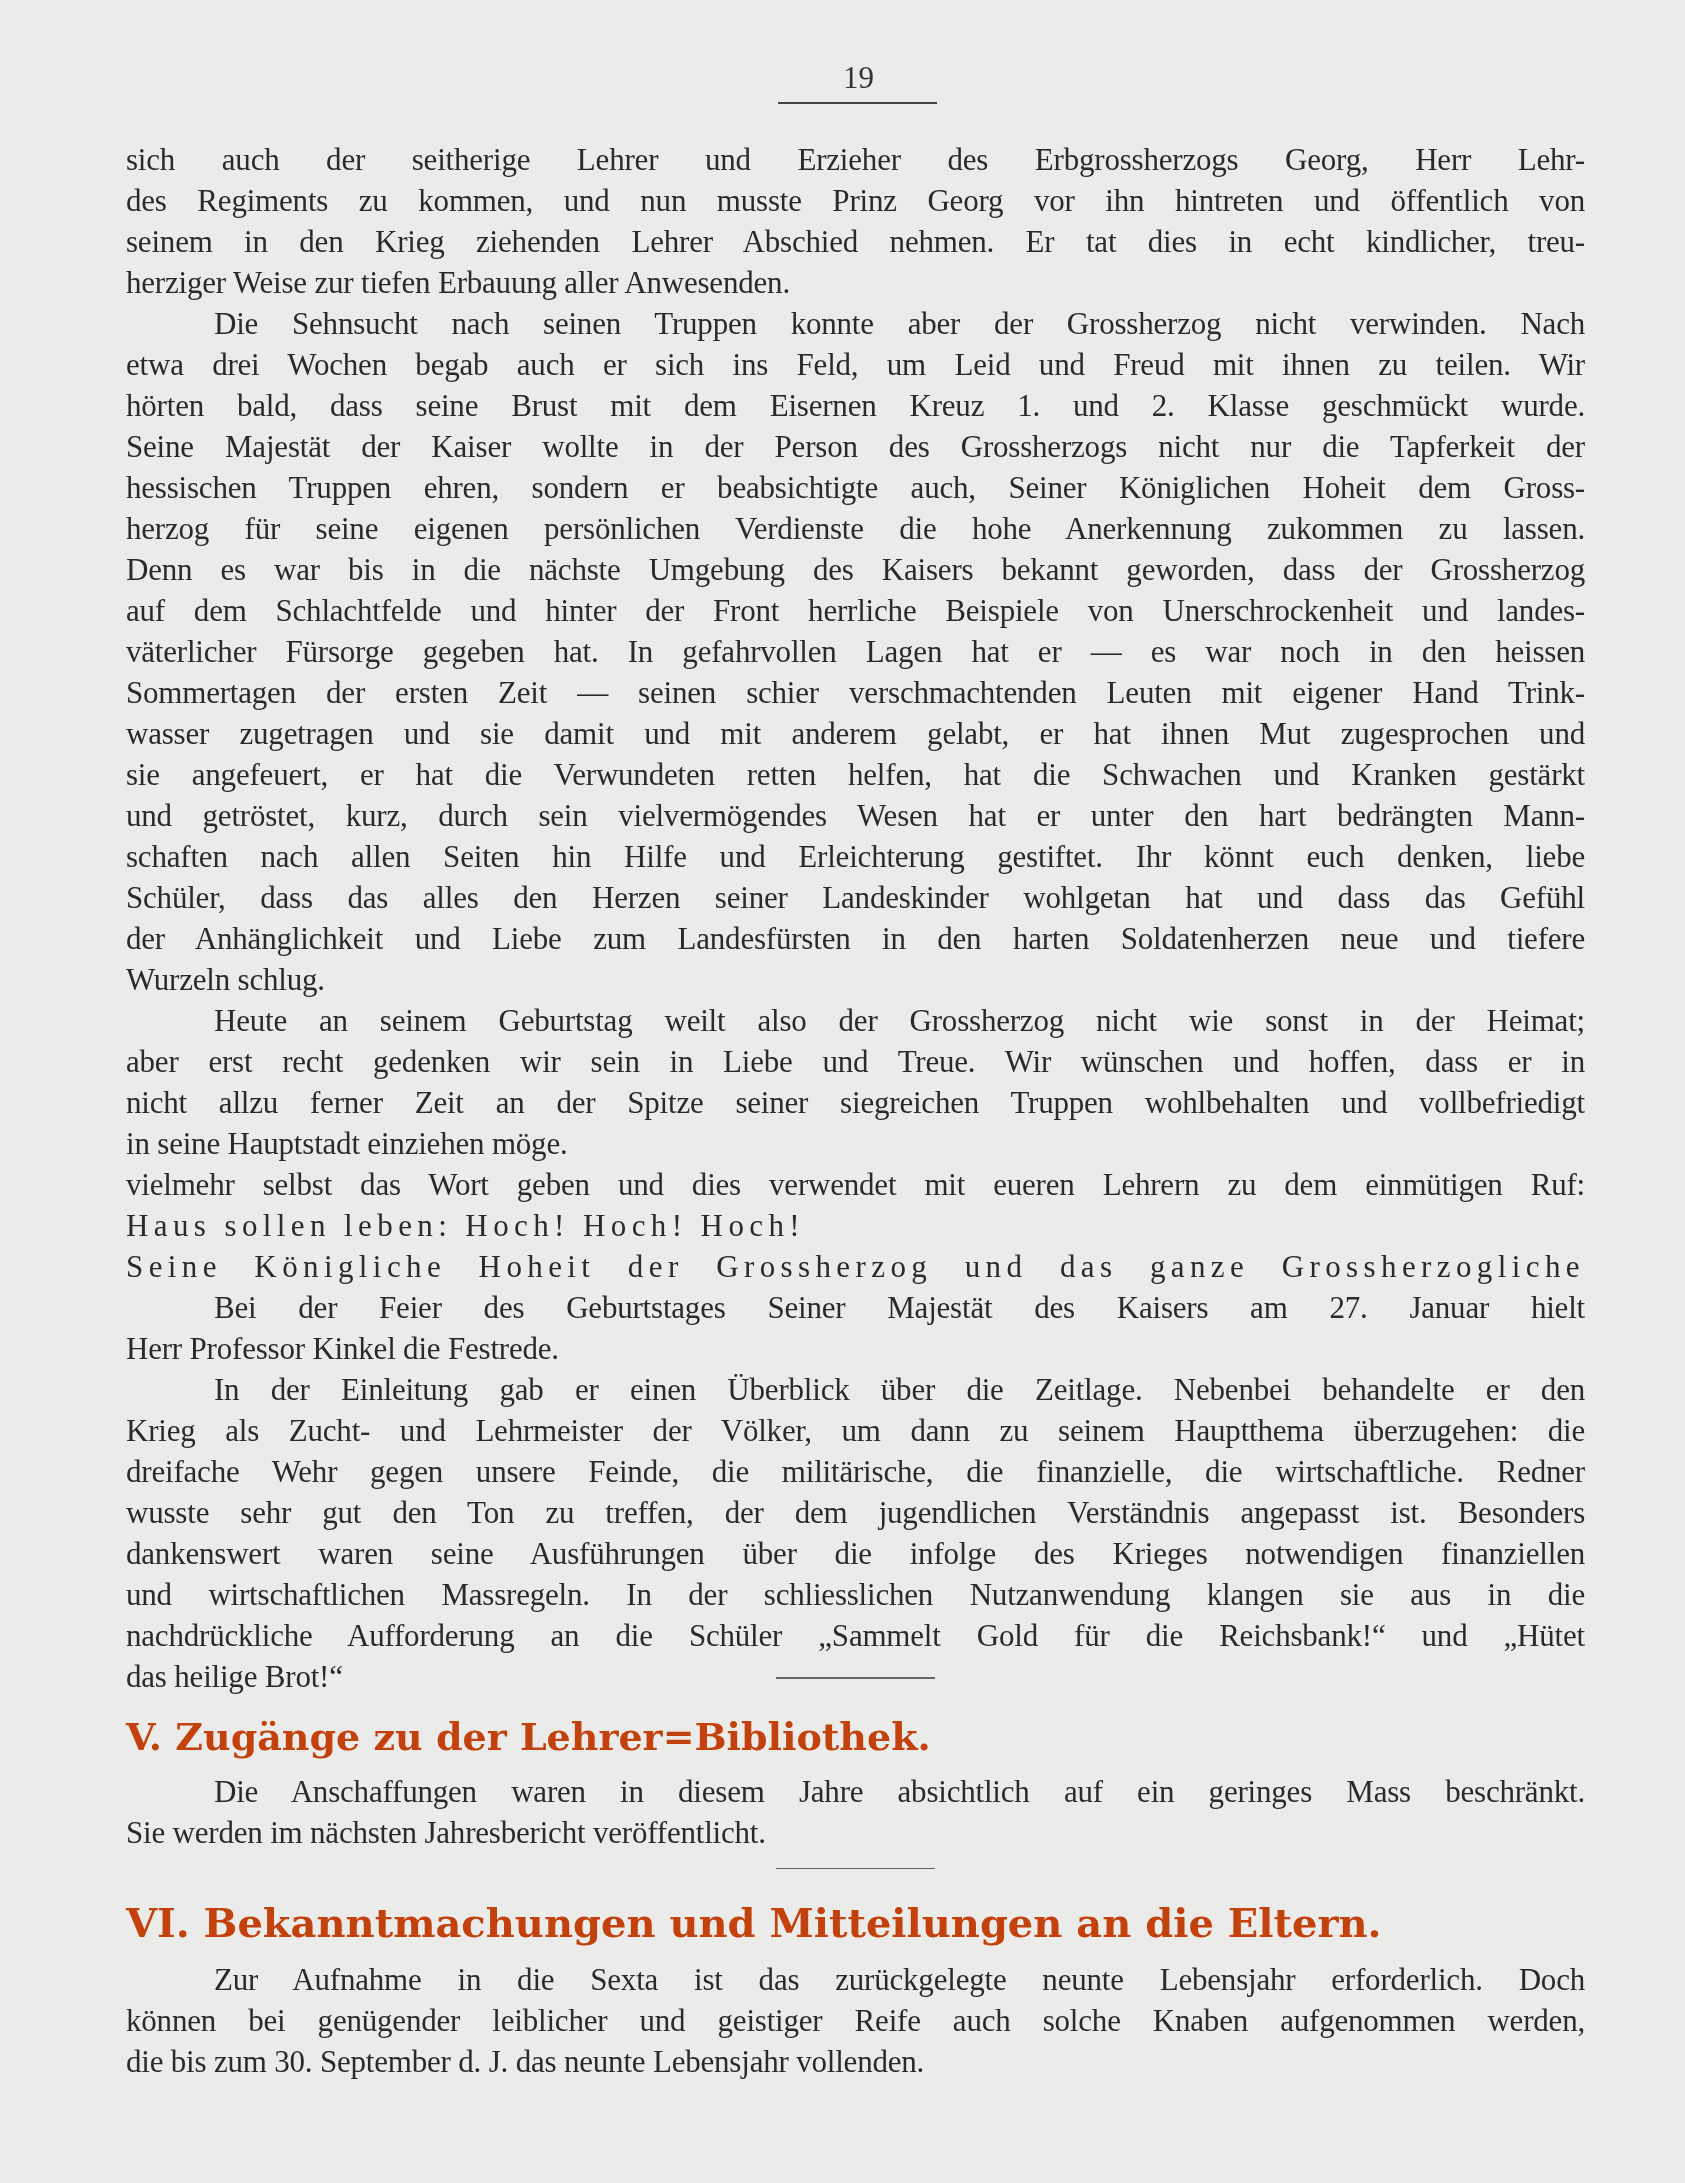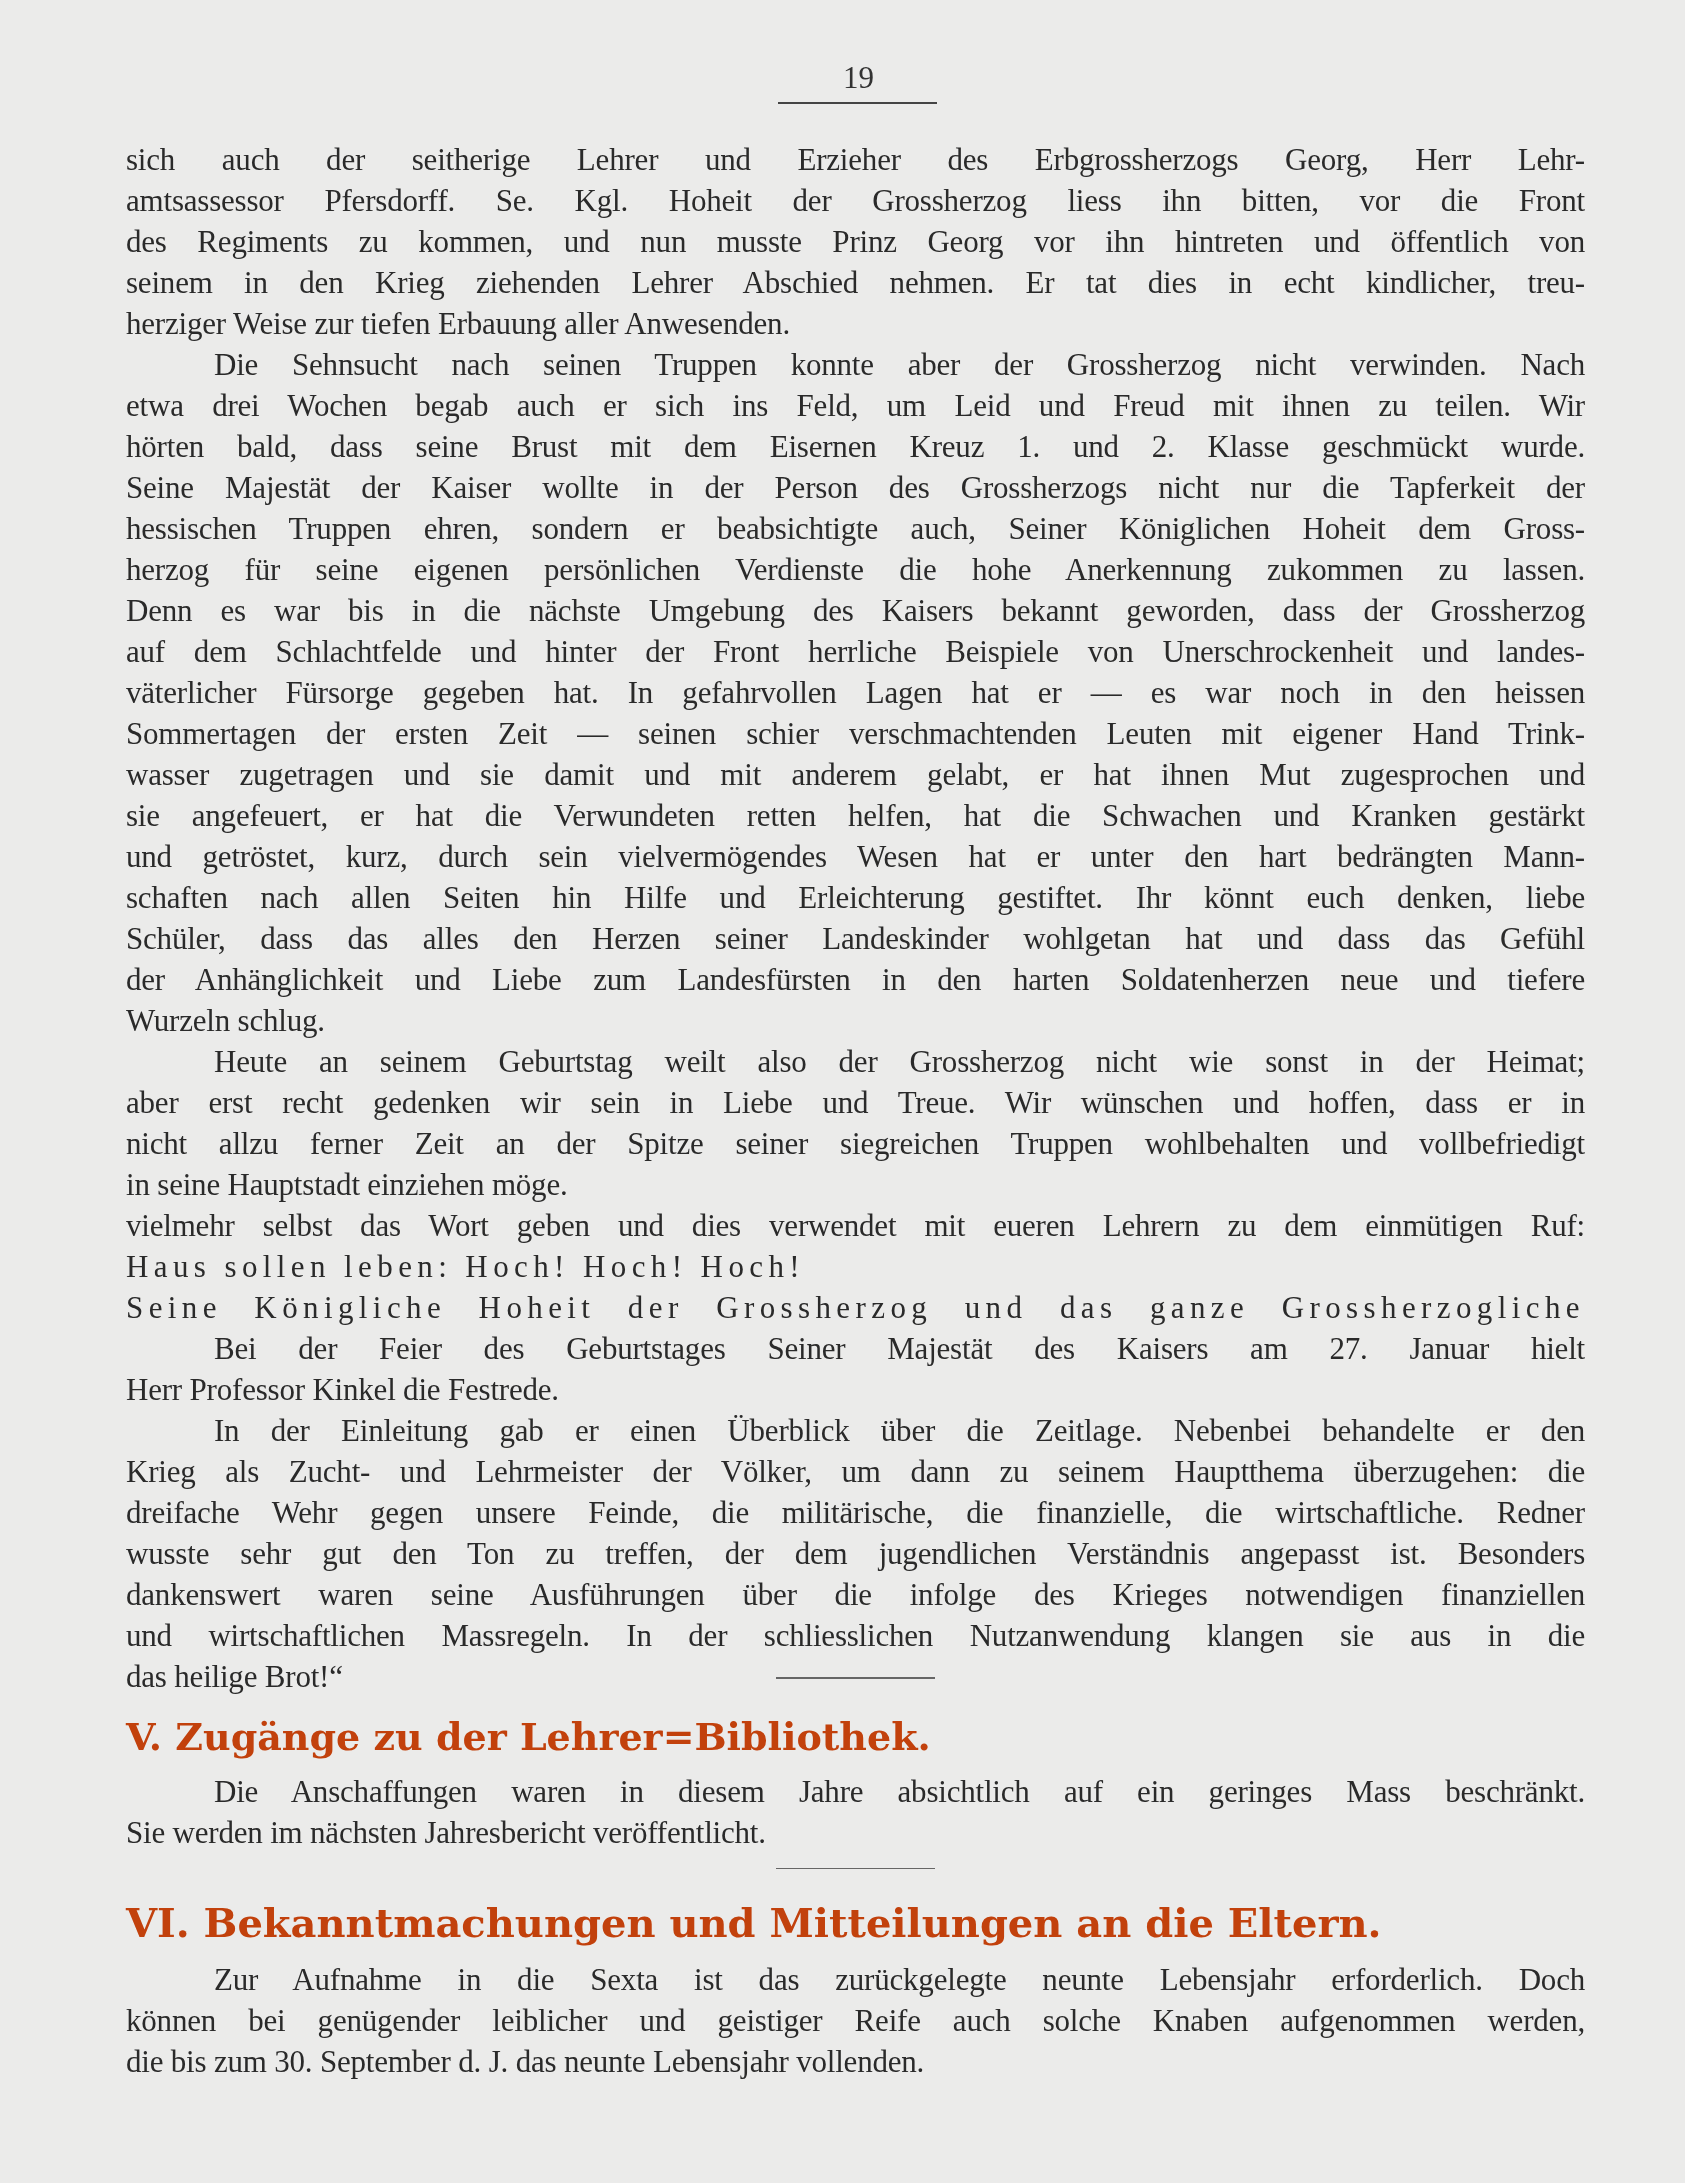--- a/index.html
+++ b/index.html
@@ -48,21 +48,20 @@
 </head>
 <body>
 
 <div class="page">
   <div class="page-number">19</div>
   <div class="top-rule"></div>
 
   <div class="column">
 
     <div class="line">sich auch der seitherige Lehrer und Erzieher des Erbgrossherzogs Georg, Herr Lehr-</div>
-    <div class="line">amtsassessor Pfersdorff.  Se. Kgl. Hoheit der Grossherzog liess ihn bitten, vor die Front</div>
     <div class="line">des Regiments zu kommen, und nun musste Prinz Georg vor ihn hintreten und öffentlich von</div>
     <div class="line">seinem in den Krieg ziehenden Lehrer Abschied nehmen.  Er tat dies in echt kindlicher, treu-</div>
     <div class="line last">herziger Weise zur tiefen Erbauung aller Anwesenden.</div>
 
     <div class="line indent">Die Sehnsucht nach seinen Truppen konnte aber der Grossherzog nicht verwinden.  Nach</div>
     <div class="line">etwa drei Wochen begab auch er sich ins Feld, um Leid und Freud mit ihnen zu teilen.  Wir</div>
     <div class="line">hörten bald, dass seine Brust mit dem Eisernen Kreuz 1. und 2. Klasse geschmückt wurde.</div>
     <div class="line">Seine Majestät der Kaiser wollte in der Person des Grossherzogs nicht nur die Tapferkeit der</div>
     <div class="line">hessischen Truppen ehren, sondern er beabsichtigte auch, Seiner Königlichen Hoheit dem Gross-</div>
     <div class="line">herzog für seine eigenen persönlichen Verdienste die hohe Anerkennung zukommen zu lassen.</div>
@@ -89,20 +88,21 @@
 
     <div class="line indent">Bei der Feier des Geburtstages Seiner Majestät des Kaisers am 27. Januar hielt</div>
     <div class="line last">Herr Professor Kinkel die Festrede.</div>
 
     <div class="line indent">In der Einleitung gab er einen Überblick über die Zeitlage.  Nebenbei behandelte er den</div>
     <div class="line">Krieg als Zucht- und Lehrmeister der Völker, um dann zu seinem Hauptthema überzugehen: die</div>
     <div class="line">dreifache Wehr gegen unsere Feinde, die militärische, die finanzielle, die wirtschaftliche.  Redner</div>
     <div class="line">wusste sehr gut den Ton zu treffen, der dem jugendlichen Verständnis angepasst ist.  Besonders</div>
     <div class="line">dankenswert waren seine Ausführungen über die infolge des Krieges notwendigen finanziellen</div>
     <div class="line">und wirtschaftlichen Massregeln.  In der schliesslichen Nutzanwendung klangen sie aus in die</div>
+    <div class="line">nachdrückliche Aufforderung an die Schüler „Sammelt Gold für die Reichsbank!“ und „Hütet</div>
     <div class="line last" style="margin-bottom:0;">das heilige Brot!“</div>
 
     <div class="sep-rule" style="margin-top:-20px; margin-bottom:23px;"></div>
 
     <div class="heading h5">V. Zugänge zu der Lehrer=Bibliothek.</div>
     <div class="line indent">Die Anschaffungen waren in diesem Jahre absichtlich auf ein geringes Mass beschränkt.</div>
     <div class="line last">Sie werden im nächsten Jahresbericht veröffentlicht.</div>
 
     <div class="sep-rule" style="margin-top:15.3px; margin-bottom:17px;"></div>
 

